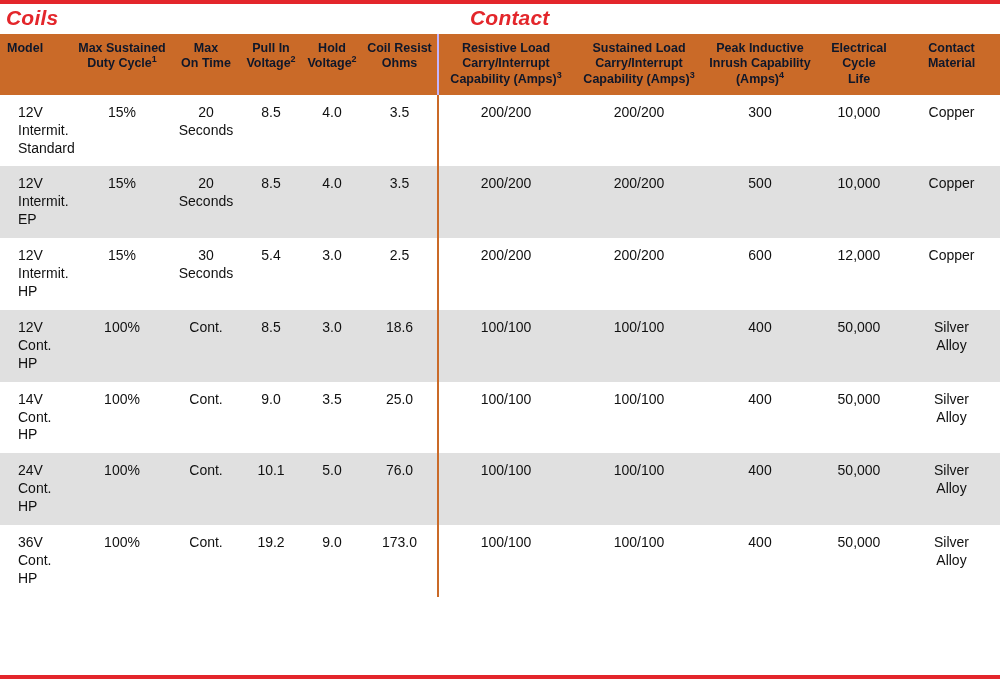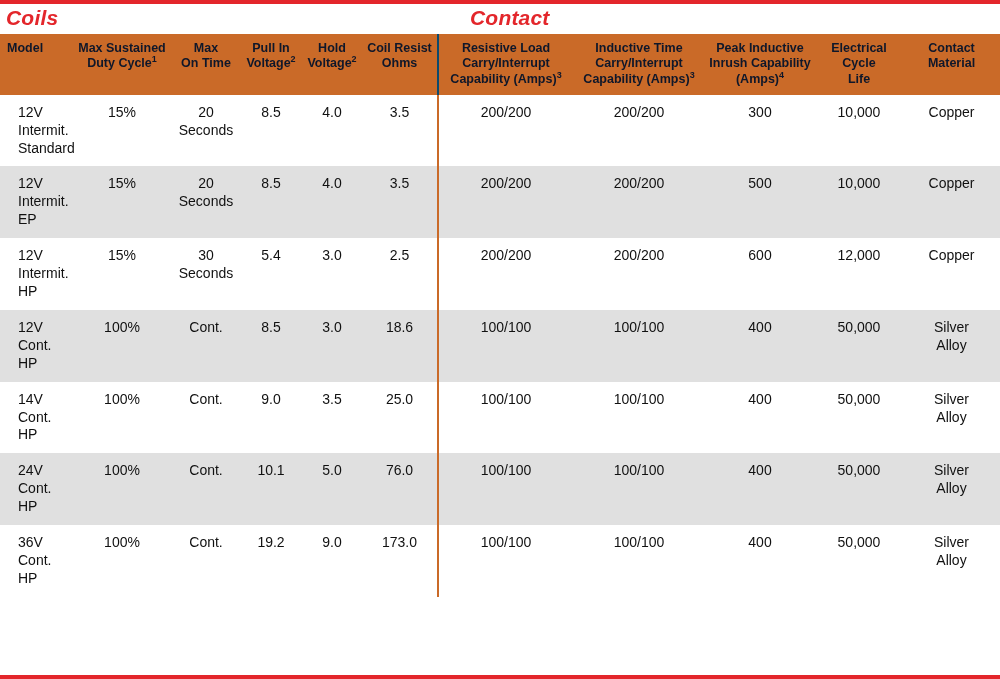--- a/index.html
+++ b/index.html
@@ -93,21 +93,21 @@
   }
   table.spec tbody tr.alt td {
     background: #e0e0e0;
   }
   
   table.spec thead th.divider,
   table.spec tbody td.divider {
     border-left: 2px solid #ca6a28;
   }
   table.spec thead th.divider {
-    border-left: 2px solid #0c4a6e;
+    border-left: 2px solid #c4b5fd;
     text-align: center;
   }
   sup {
     font-size: 9px;
     vertical-align: super;
     line-height: 0;
   }
 </style>
 </head>
 <body>
@@ -159,21 +159,21 @@
           <th>
             <div>Coil Resist</div>
             <div>Ohms</div>
           </th>
           <th class="divider">
             <div>Resistive Load</div>
             <div>Carry/Interrupt</div>
             <div>Capability (Amps)<sup>3</sup></div>
           </th>
           <th>
-            <div>Inductive Time</div>
+            <div>Sustained Load</div>
             <div>Carry/Interrupt</div>
             <div>Capability (Amps)<sup>3</sup></div>
           </th>
           <th>
             <div>Peak Inductive</div>
             <div>Inrush Capability</div>
             <div>(Amps)<sup>4</sup></div>
           </th>
           <th>
             <div>Electrical</div>

